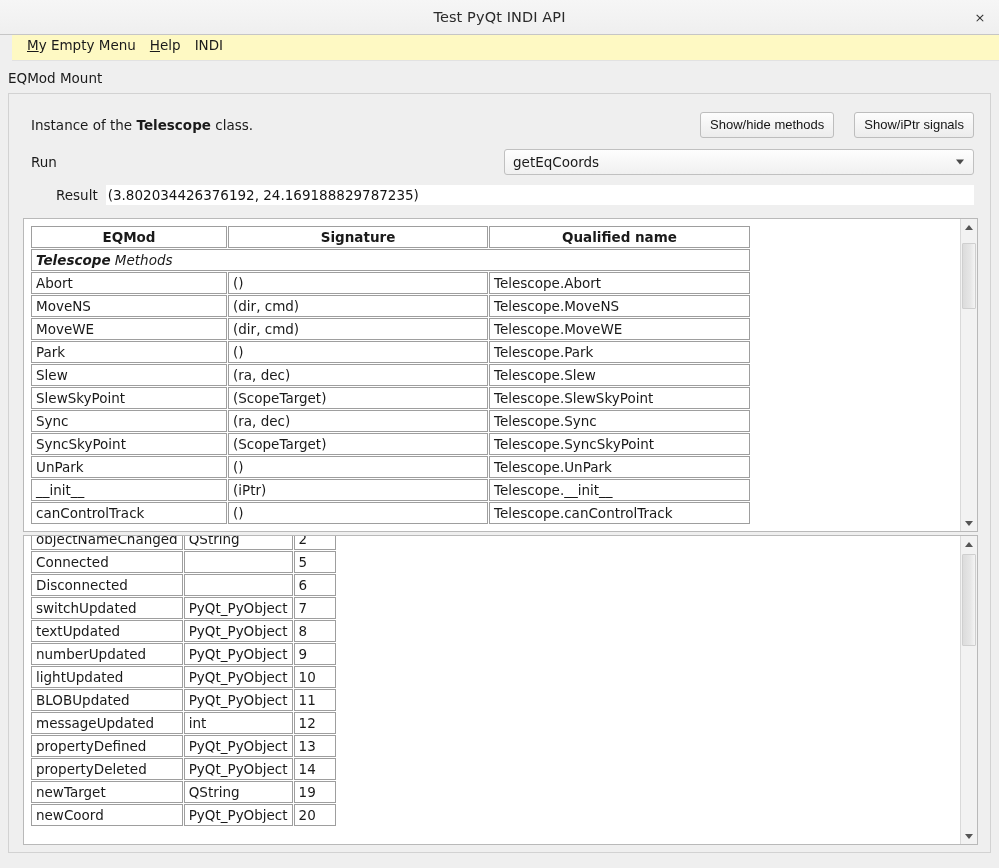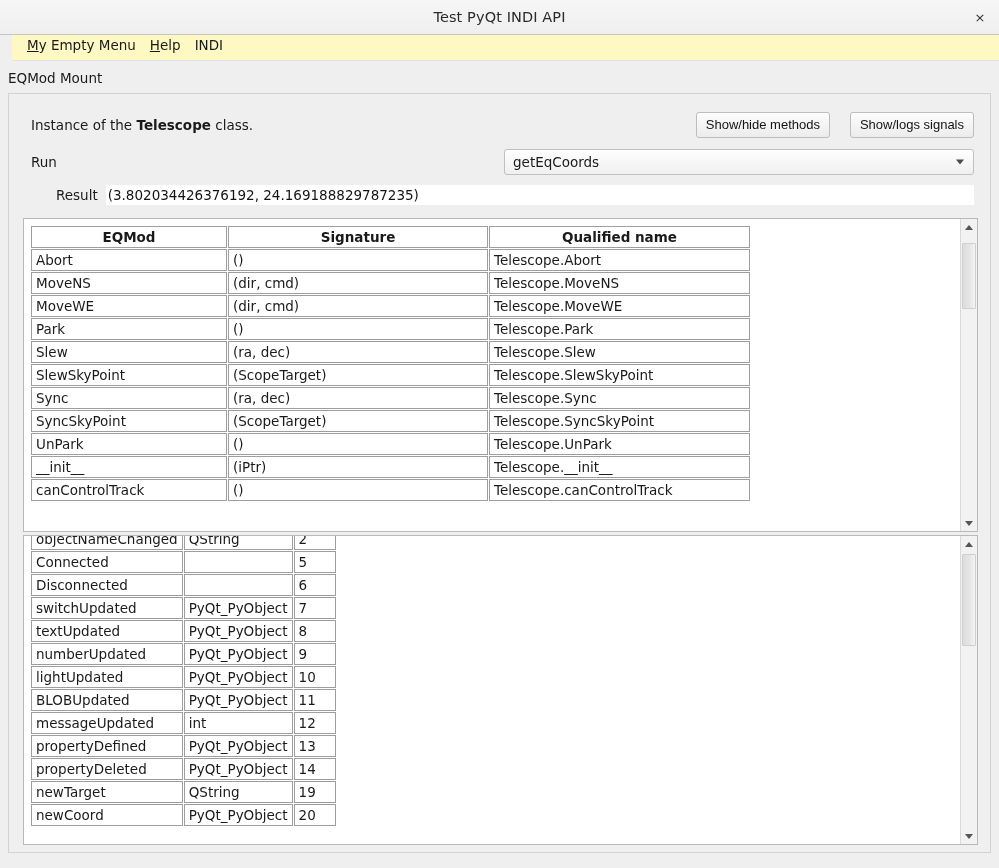--- a/index.html
+++ b/index.html
@@ -249,21 +249,21 @@
 </div>
 
 <div class="device-label">EQMod Mount</div>
 
 <div class="group-frame">
 
   <div class="top-row">
     <div class="instance-text"><span>Instance of the </span><b>Telescope</b><span> class.</span></div>
     <div class="btn-group">
       <button class="btn">Show/hide methods</button>
-      <button class="btn">Show/logs signals</button>
+      <button class="btn">Show/iPtr signals</button>
     </div>
   </div>
 
   <div class="run-row">
     <div class="run-label">Run</div>
     <div class="combo">
       <span>getEqCoords</span>
       <span class="combo-arrow"></span>
     </div>
   </div>
@@ -277,20 +277,23 @@
     <div class="panel-inner">
       <table class="qt-table">
         <thead>
           <tr>
             <th class="col-name">EQMod</th>
             <th class="col-sig">Signature</th>
             <th class="col-qual">Qualified name</th>
           </tr>
         </thead>
         <tbody>
+          <tr>
+            <td class="section-row" colspan="3"><b>Telescope</b><span> Methods</span></td>
+          </tr>
           <tr>
               <td class="col-name">Abort</td>
               <td class="col-sig">()</td>
               <td class="col-qual">Telescope.Abort</td>
             </tr>
           <tr>
               <td class="col-name">MoveNS</td>
               <td class="col-sig">(dir, cmd)</td>
               <td class="col-qual">Telescope.MoveNS</td>
             </tr>

